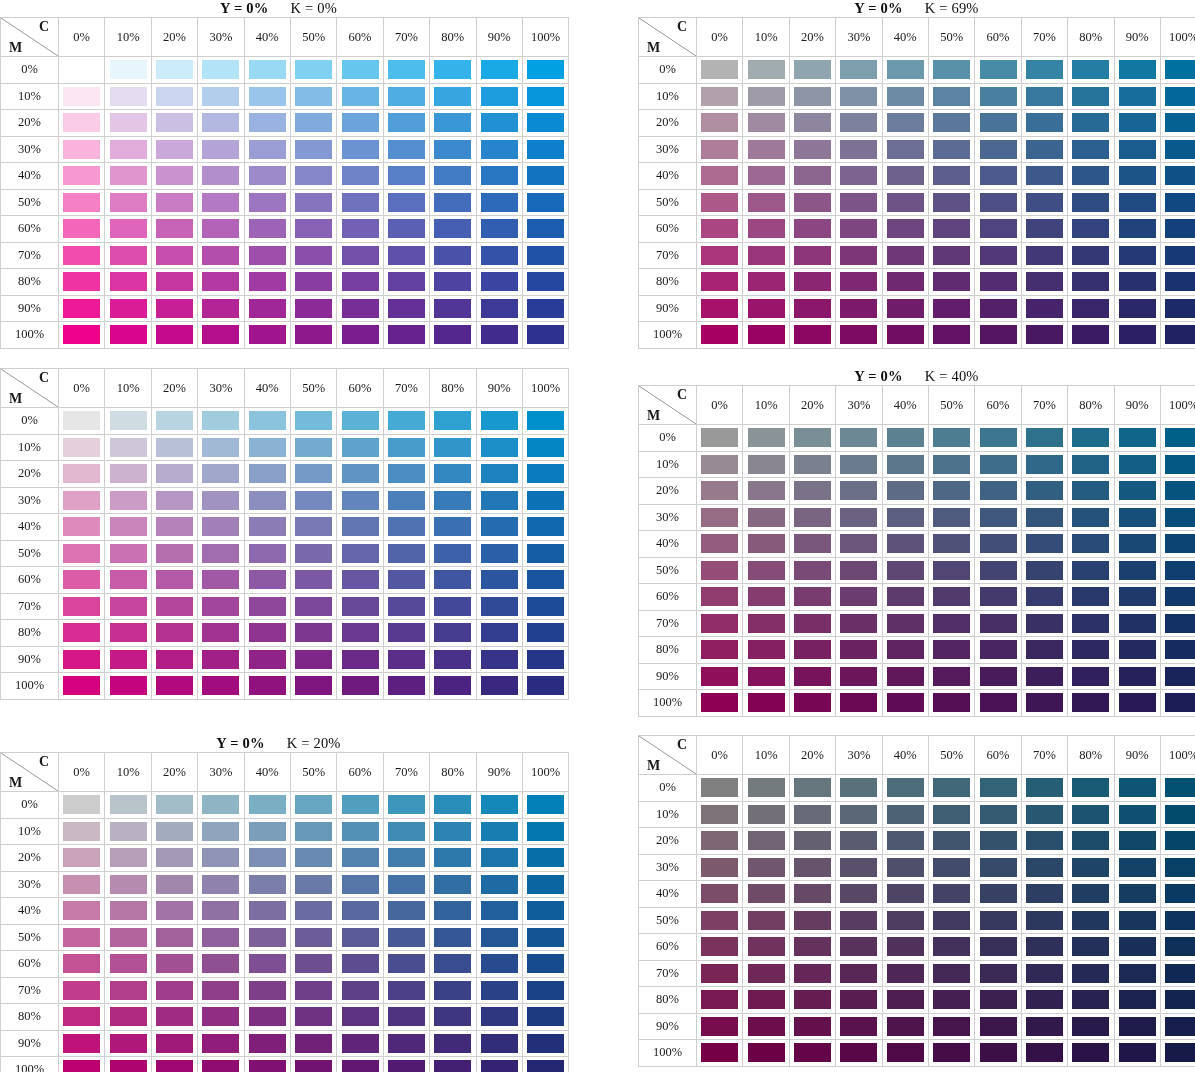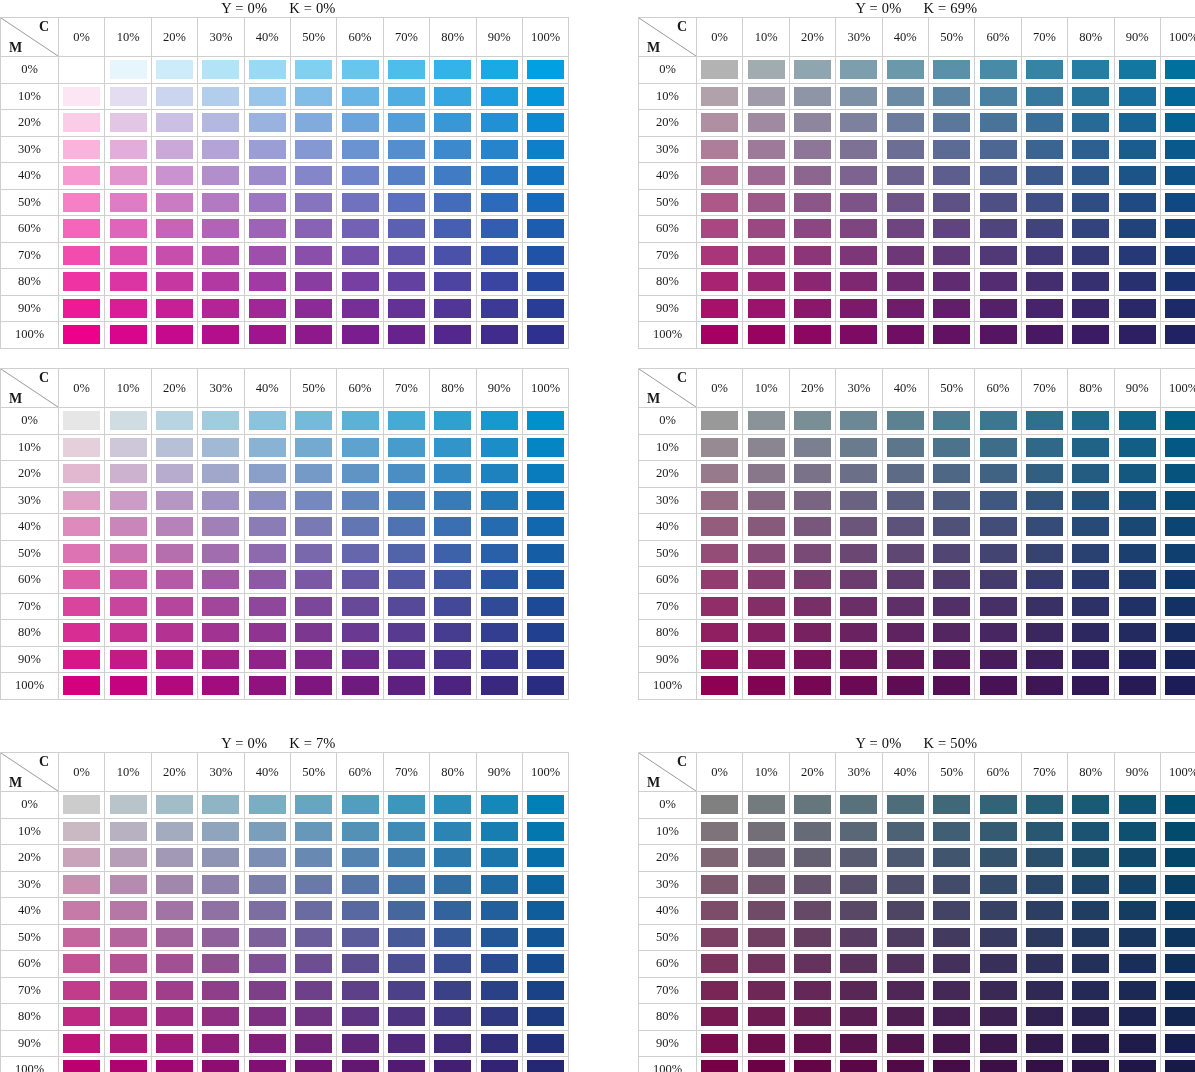--- a/index.html
+++ b/index.html
@@ -28,21 +28,21 @@
   .panel-title {
     text-align: center;
     font-family: "Liberation Serif", "DejaVu Serif", serif;
     font-size: 14.5px;
     letter-spacing: 0.2px;
     height: 17px;
     line-height: 17px;
     white-space: pre;
     color: #0d0d0d;
   }
-  .panel-title .seg-y { margin-right: 22px; }
+  .panel-title .seg-y { margin-right: 22px; font-weight: bold; }
 
   table.cmyk-table {
     border-collapse: collapse;
     table-layout: fixed;
     width: 557px;
     background: #ffffff;
     border: 1px solid #b9b9b9;
   }
   table.cmyk-table td, table.cmyk-table th {
     border: 1px solid #cfcfcf;
@@ -966,21 +966,21 @@
               <div class="swatch" style="background: rgb(58, 40, 128);"></div>
             </td>
             <td class="swatch-cell">
               <div class="swatch" style="background: rgb(41, 44, 128);"></div>
             </td>
           </tr>
         </tbody>
       </table>
     </div>
     <div class="chart-panel" style="left: 0px; top: 735px;">
-      <div class="panel-title"><span class="seg-y">Y = 0%</span><span>K = 7%</span></div>
+      <div class="panel-title"><span class="seg-y">Y = 0%</span><span>K = 20%</span></div>
       <table class="cmyk-table">
         <thead>
           <tr>
             <th class="corner-cell">
               <div class="corner-inner">
                 <svg class="corner-diag" viewBox="0 0 57 38" preserveAspectRatio="none">
                   <line x1="0" y1="0" x2="57" y2="38" stroke="#9a9a9a" stroke-width="1"></line>
                 </svg>
                 <span class="corner-c">C</span>
                 <span class="corner-m">M</span>
@@ -1820,20 +1820,21 @@
               <div class="swatch" style="background: rgb(45, 31, 100);"></div>
             </td>
             <td class="swatch-cell">
               <div class="swatch" style="background: rgb(32, 34, 100);"></div>
             </td>
           </tr>
         </tbody>
       </table>
     </div>
     <div class="chart-panel" style="left: 638px; top: 368px;">
+      <div class="panel-title"><span class="seg-y">Y = 0%</span><span>K = 40%</span></div>
       <table class="cmyk-table">
         <thead>
           <tr>
             <th class="corner-cell">
               <div class="corner-inner">
                 <svg class="corner-diag" viewBox="0 0 57 38" preserveAspectRatio="none">
                   <line x1="0" y1="0" x2="57" y2="38" stroke="#9a9a9a" stroke-width="1"></line>
                 </svg>
                 <span class="corner-c">C</span>
                 <span class="corner-m">M</span>
@@ -2246,21 +2247,20 @@
               <div class="swatch" style="background: rgb(39, 26, 85);"></div>
             </td>
             <td class="swatch-cell">
               <div class="swatch" style="background: rgb(28, 29, 86);"></div>
             </td>
           </tr>
         </tbody>
       </table>
     </div>
     <div class="chart-panel" style="left: 638px; top: 735px;">
-      <div class="panel-title"><span class="seg-y">Y = 0%</span><span>K = 50%</span></div>
       <table class="cmyk-table">
         <thead>
           <tr>
             <th class="corner-cell">
               <div class="corner-inner">
                 <svg class="corner-diag" viewBox="0 0 57 38" preserveAspectRatio="none">
                   <line x1="0" y1="0" x2="57" y2="38" stroke="#9a9a9a" stroke-width="1"></line>
                 </svg>
                 <span class="corner-c">C</span>
                 <span class="corner-m">M</span>

